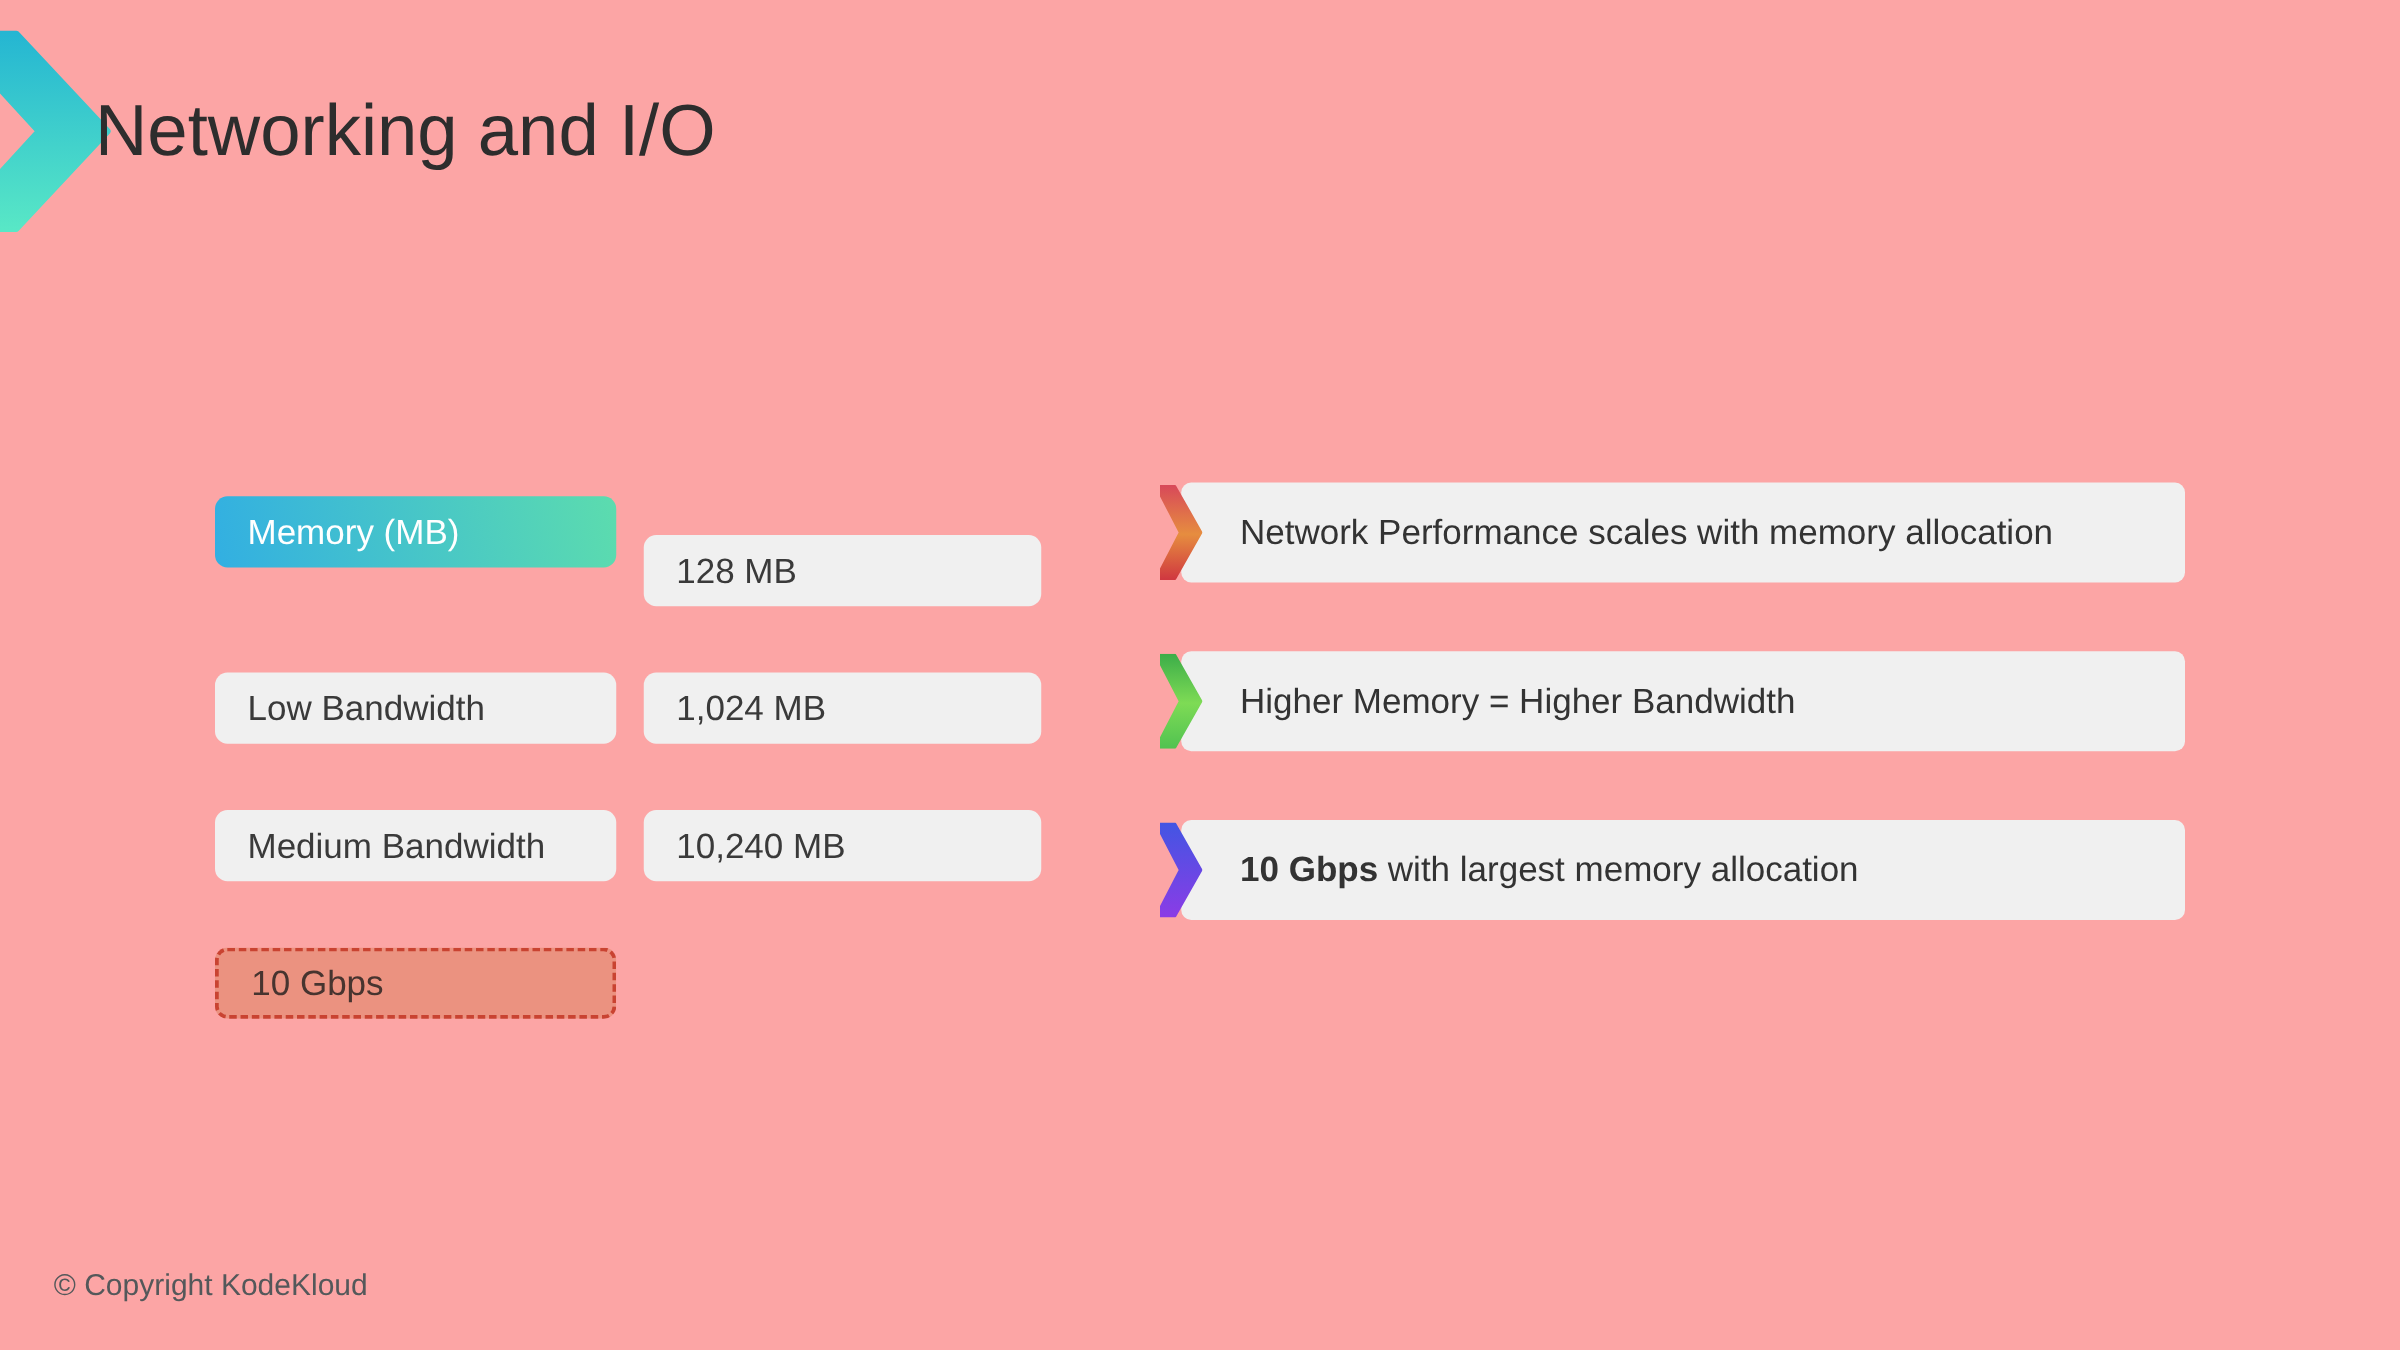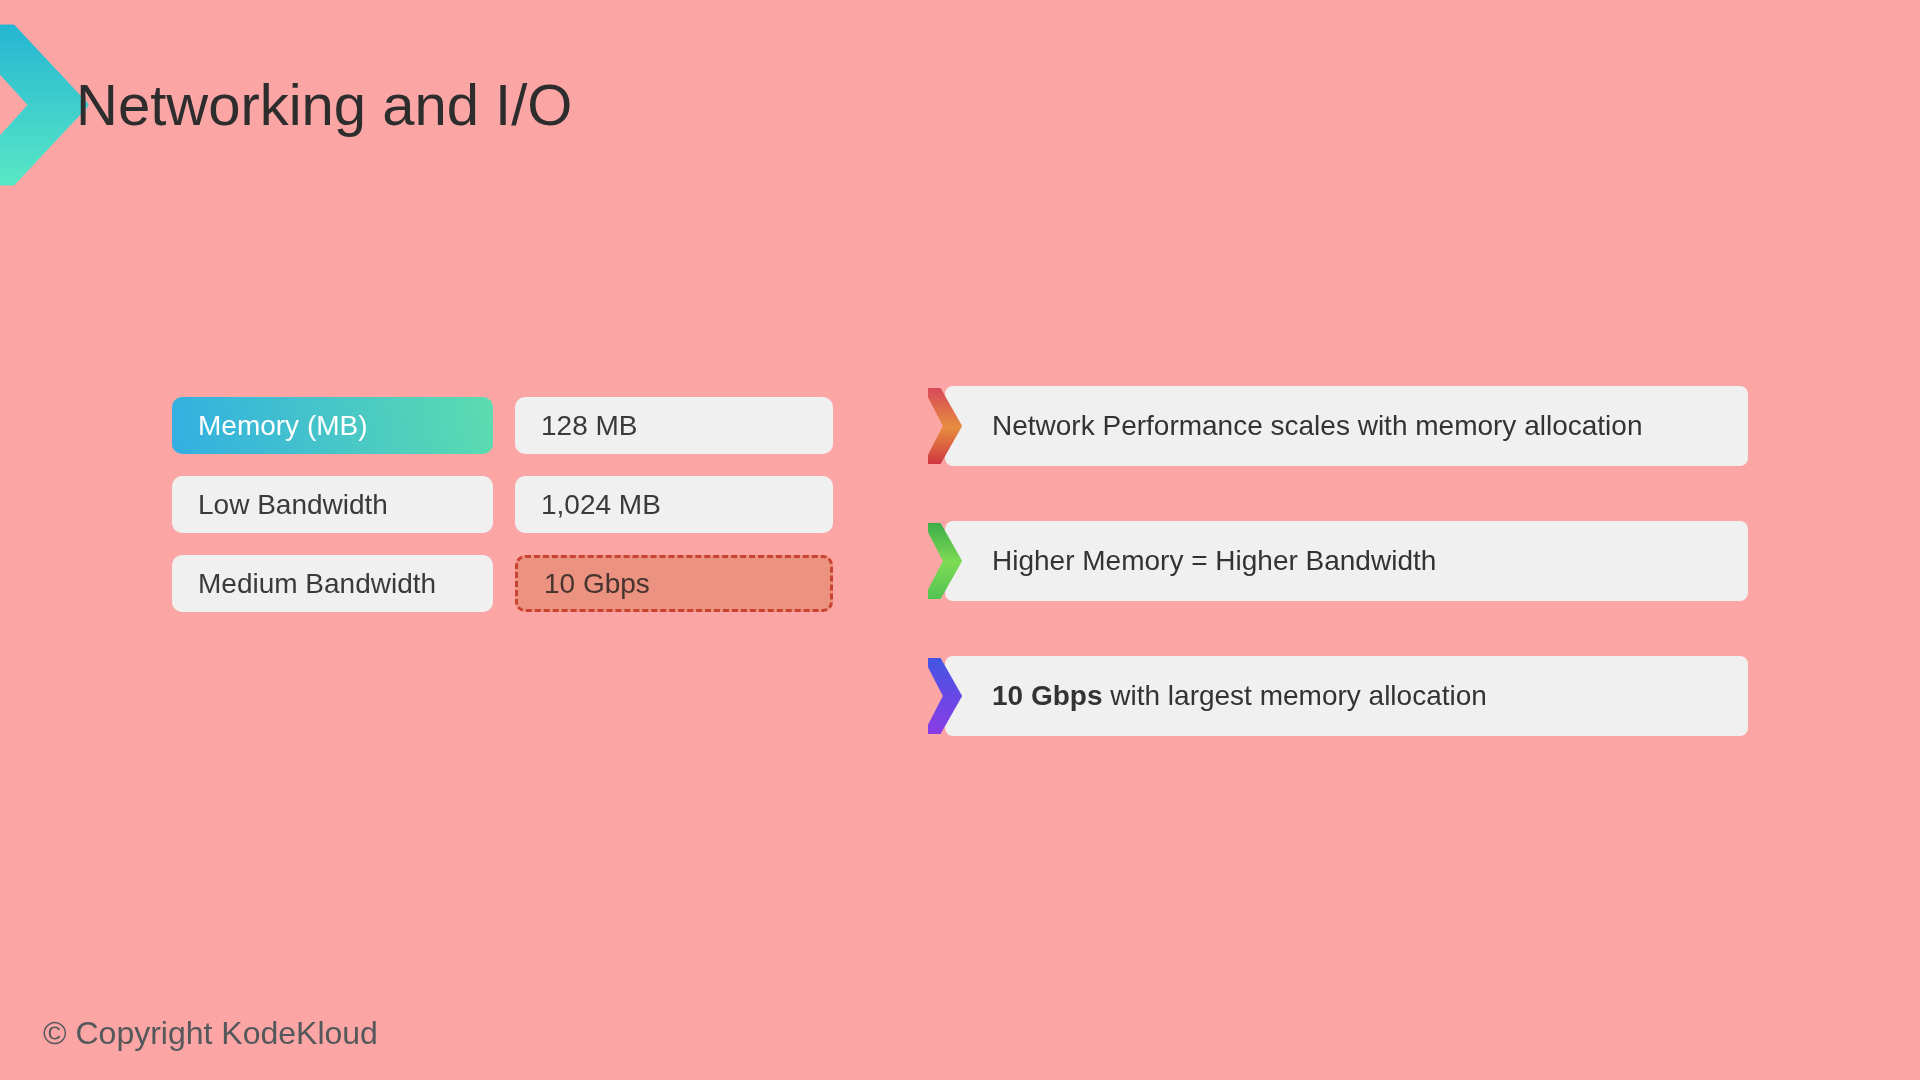--- a/index.html
+++ b/index.html
@@ -55,20 +55,21 @@
     font-size: 28px;
     box-sizing: border-box;
   }
   .cell.header {
     background: linear-gradient(78deg, #32afe2, #5cdcae);
     color: #ffffff;
   }
   .cell.body {
     background: #f0f0f0;
     color: #3a3a3a;
+    margin-top: 31px;
   }
   .cell.highlight {
     background: #eb9280;
     border: 3px dashed #c94331;
     color: #47342f;
   }
 
   
   .bullets {
     position: absolute;
@@ -110,21 +111,21 @@
     width: 34px;
     height: 76px;
     z-index: 1;
   }
 
   
   .copyright {
     position: absolute;
     left: 43px;
     top: 1015px;
-    font-size: 32px;
+    font-size: 24px;
     color: #54585a;
   }
 </style>
 </head>
 <body>
 
 <div class="slide">
 
   <svg class="logo" viewBox="0 0 95 210" xmlns="http://www.w3.org/2000/svg" aria-hidden="true">
     <defs>
@@ -140,20 +141,21 @@
 
   <div class="table">
     <div class="cell header">Memory (MB)</div>
 
     <div class="cell body">128 MB</div>
     <div class="cell body">Low Bandwidth</div>
 
     <div class="cell body">1,024 MB</div>
     <div class="cell body">Medium Bandwidth</div>
 
+    <div class="cell body">10,240 MB</div>
     <div class="cell body highlight">10 Gbps</div>
   </div>
 
   <div class="bullets">
 
     <div class="bullet">
       <svg class="bullet-chevron" viewBox="0 0 34 76" xmlns="http://www.w3.org/2000/svg" aria-hidden="true">
         <defs>
           <linearGradient id="g-ch0" x1="0" y1="0" x2="0" y2="1">
             <stop offset="0" stop-color="#d84a59"></stop>

